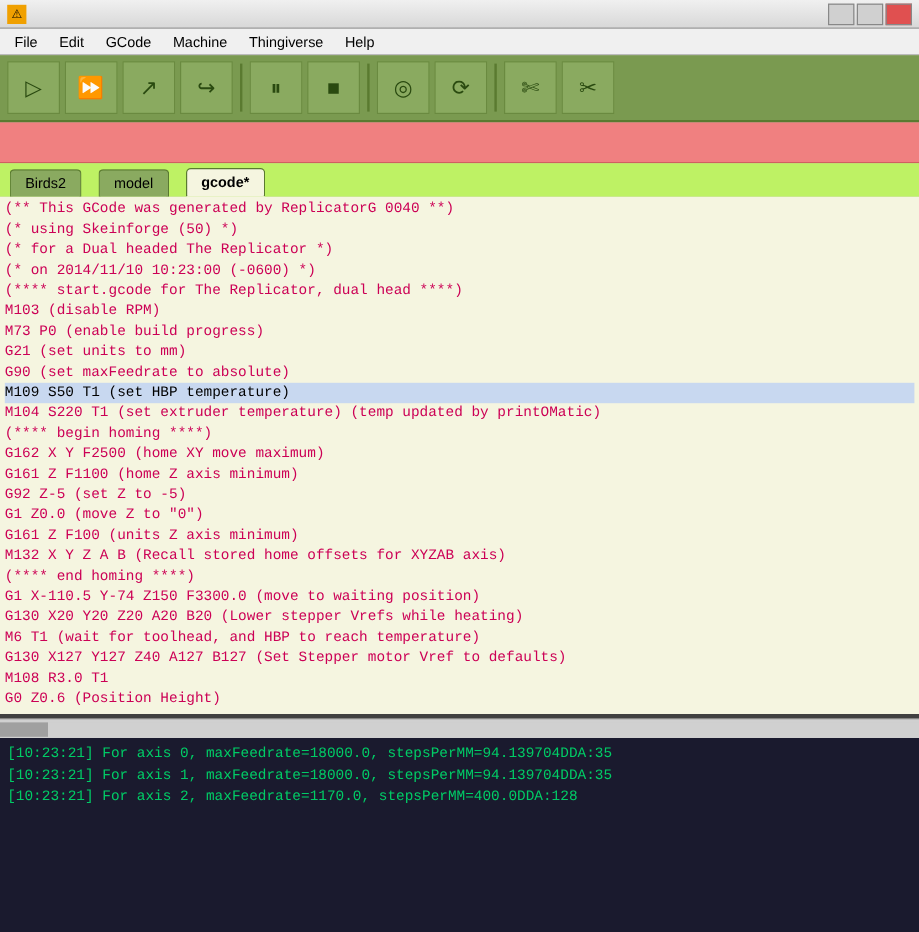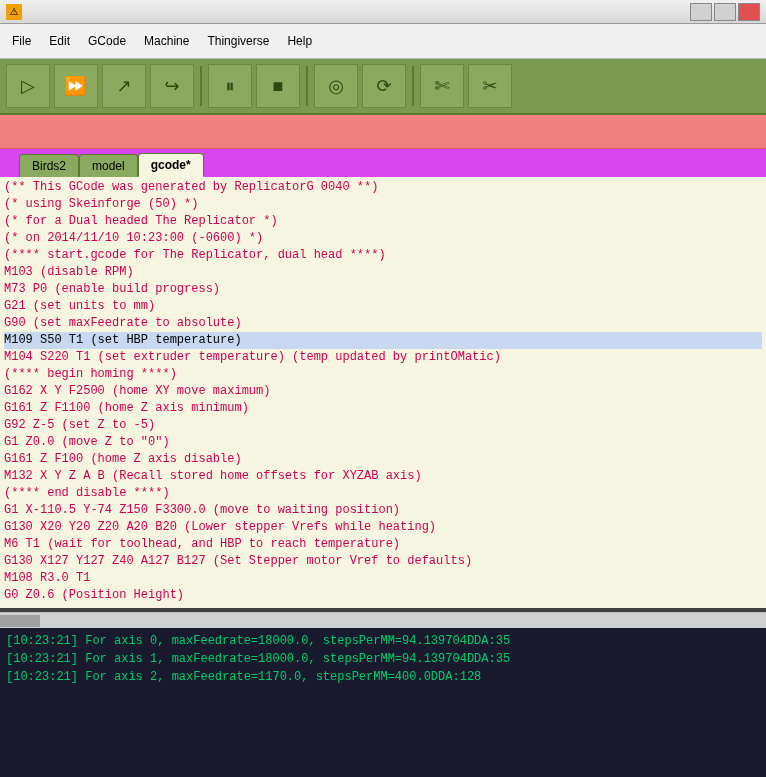--- a/index.html
+++ b/index.html
@@ -42,21 +42,21 @@
       cursor: pointer;
     }
     .title-btn.close { background: #e05050; color: white; }
 
     
     #menu-bar {
       background: #f0f0f0;
       height: 22px;
       display: flex;
       align-items: center;
-      padding: 17px 4px;
+      padding: 4px 4px;
       border-bottom: 1px solid #bbb;
       gap: 2px;
     }
     .menu-item {
       padding: 2px 8px;
       font-size: 12px;
       cursor: pointer;
       color: #000;
     }
 
@@ -102,26 +102,26 @@
       font-style: italic;
     }
     #status-right {
       font-size: 12px;
       color: #000;
       font-style: italic;
     }
 
     
     #tab-bar {
-      background: #d946ef;
+      background: #bef264;
       height: 28px;
       display: flex;
       align-items: flex-end;
-      padding: 0 19px;
-      gap: 0;
+      padding: 0 8px;
+      gap: 14px;
     }
     .tab {
       padding: 4px 12px;
       font-size: 12px;
       cursor: pointer;
       border-top-left-radius: 4px;
       border-top-right-radius: 4px;
       border: 1px solid #5a7a30;
       border-bottom: none;
       background: #8aaa60;
@@ -253,23 +253,23 @@
       <div class="code-line">M73 P0 (enable build progress)</div>
       <div class="code-line">G21 (set units to mm)</div>
       <div class="code-line">G90 (set maxFeedrate to absolute)</div>
       <div class="code-line highlighted">M109 S50 T1 (set HBP temperature)</div>
       <div class="code-line">M104 S220 T1 (set extruder temperature) (temp updated by printOMatic)</div>
       <div class="code-line">(**** begin homing ****)</div>
       <div class="code-line">G162 X Y F2500 (home XY move maximum)</div>
       <div class="code-line">G161 Z F1100 (home Z axis minimum)</div>
       <div class="code-line">G92 Z-5 (set Z to -5)</div>
       <div class="code-line">G1 Z0.0 (move Z to "0")</div>
-      <div class="code-line">G161 Z F100 (home Z axis disable)</div>
+      <div class="code-line">G161 Z F100 (units Z axis minimum)</div>
       <div class="code-line">M132 X Y Z A B (Recall stored home offsets for XYZAB axis)</div>
-      <div class="code-line">(**** end disable ****)</div>
+      <div class="code-line">(**** end homing ****)</div>
       <div class="code-line">G1 X-110.5 Y-74 Z150 F3300.0 (move to waiting position)</div>
       <div class="code-line">G130 X20 Y20 Z20 A20 B20 (Lower stepper Vrefs while heating)</div>
       <div class="code-line">M6 T1 (wait for toolhead, and HBP to reach temperature)</div>
       <div class="code-line">G130 X127 Y127 Z40 A127 B127 (Set Stepper motor Vref to defaults)</div>
       <div class="code-line">M108 R3.0 T1</div>
       <div class="code-line">G0 Z0.6       (Position Height)</div>
     </div>
 
   <div id="h-scroll">
     <div style="width: 100%; height: 12px; background: #d0d0d0; position: relative;">

